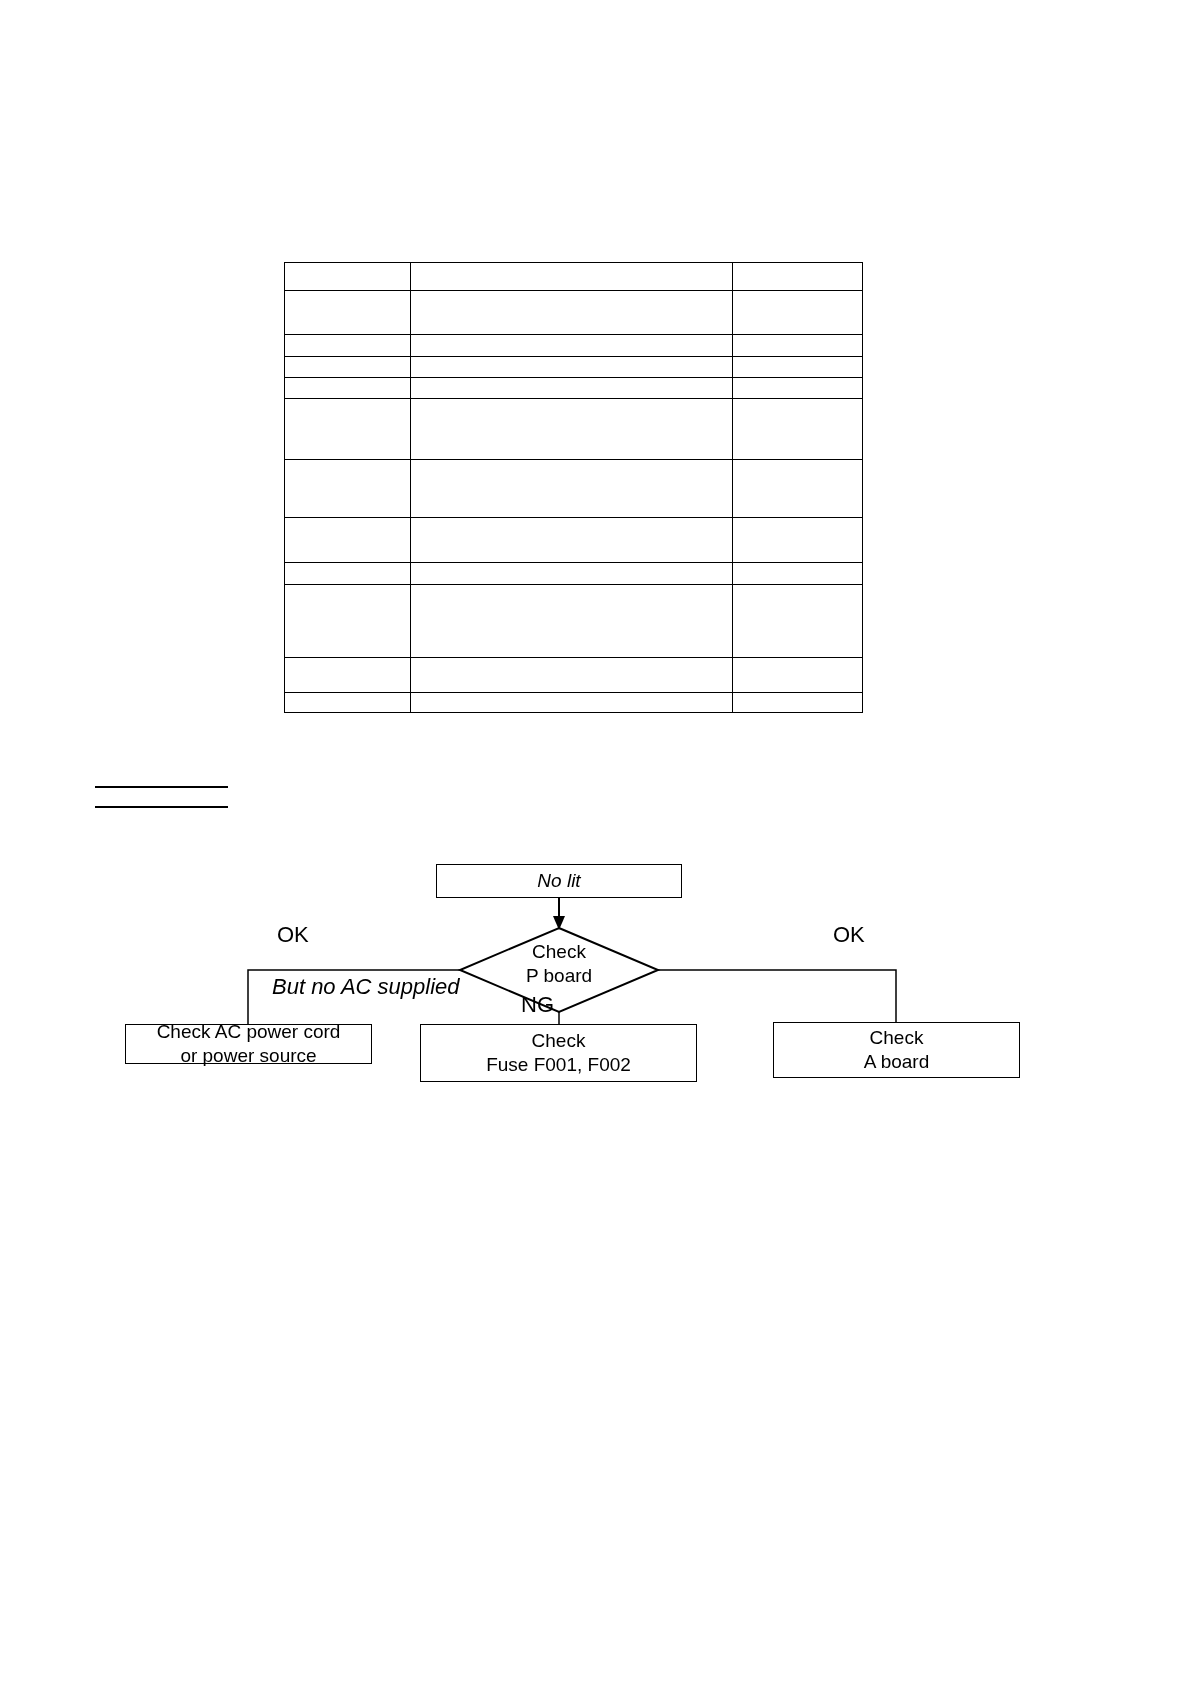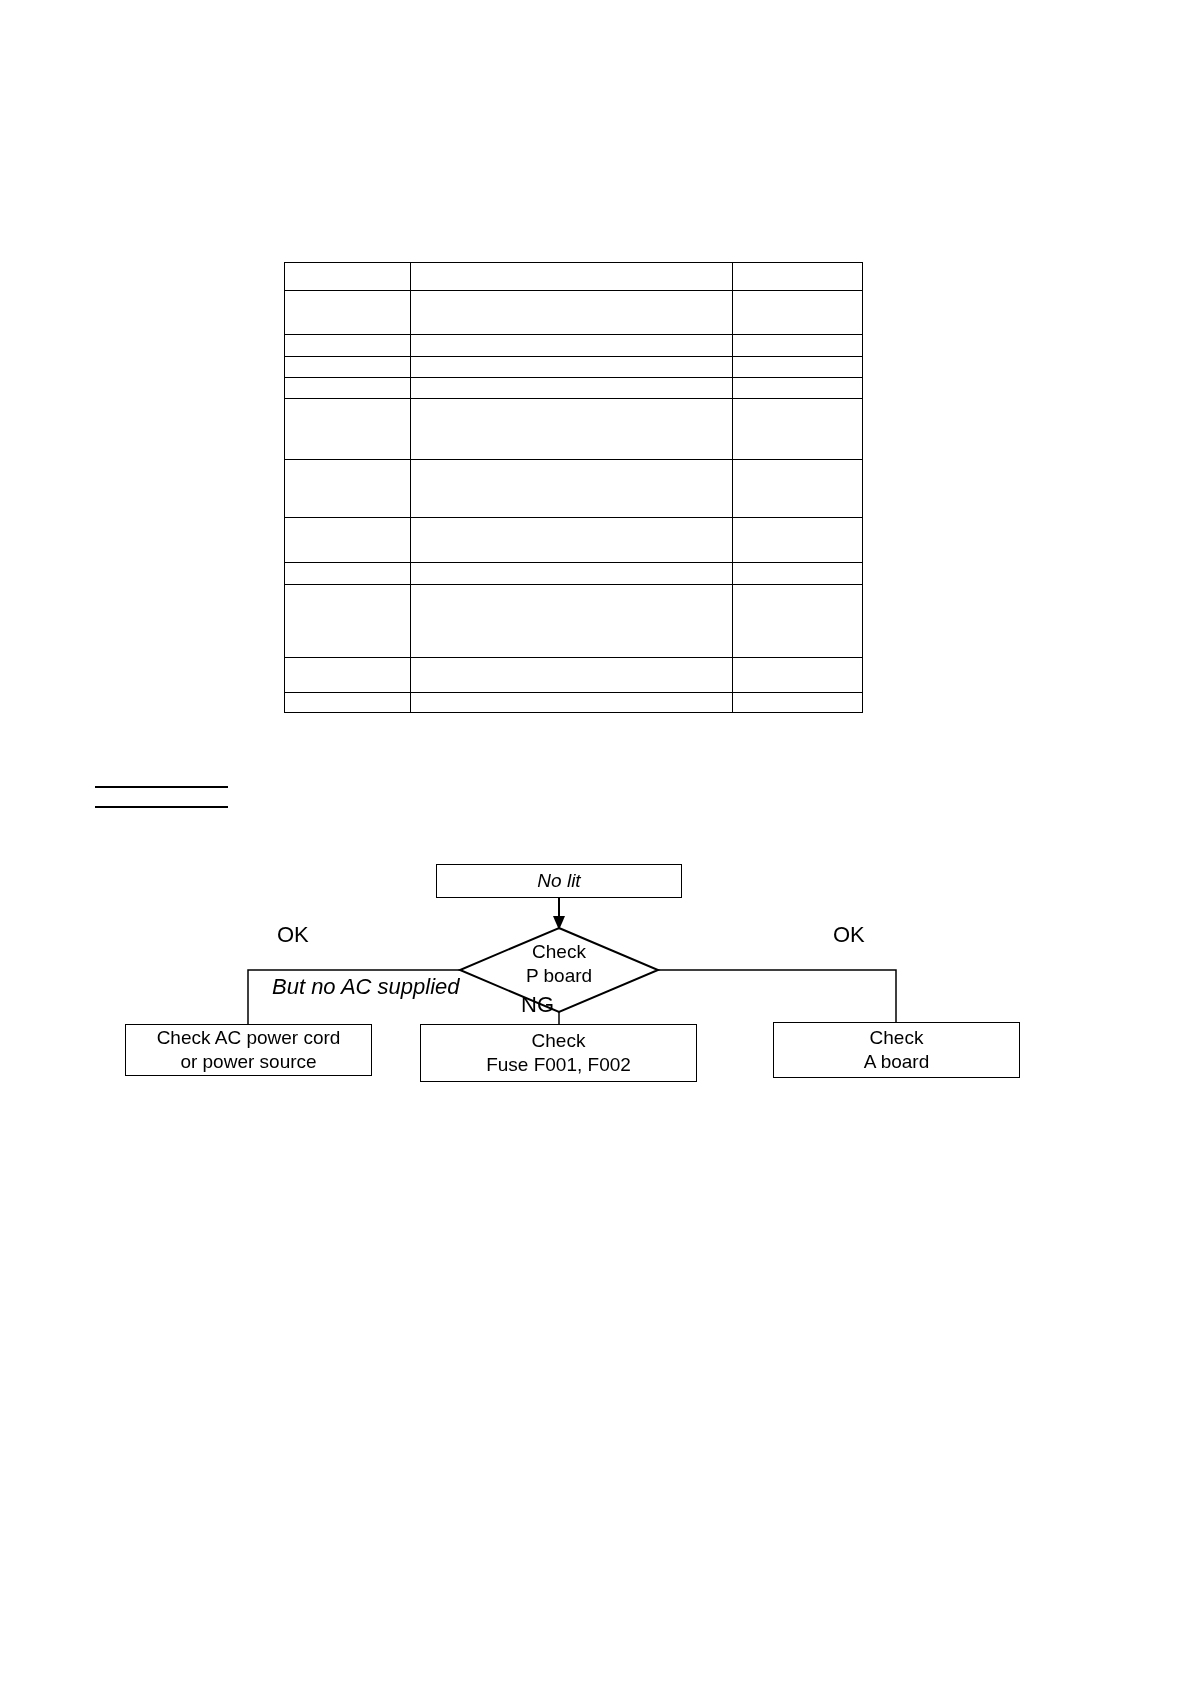--- a/index.html
+++ b/index.html
@@ -87,21 +87,21 @@
   .fc-svg {
     position: absolute;
     left: 0;
     top: 0;
     width: 1190px;
     height: 290px;
   }
 
   
   #box-start   { left: 436px; top: 24px;  width: 246px; height: 34px; font-style: italic; }
-  #box-ac      { left: 125px; top: 184px; width: 247px; height: 52px; }
+  #box-ac      { left: 125px; top: 184px; width: 247px; height: 40px; }
   #box-fuse    { left: 420px; top: 184px; width: 277px; height: 58px; }
   #box-aboard  { left: 773px; top: 182px; width: 247px; height: 56px; }
 
   #diamond-label { left: 497px; top: 100px; width: 124px; }
   #label-ok-left  { left: 277px; top: 82px; }
   #label-ok-right { left: 833px; top: 82px; }
   #label-ng       { left: 513px; top: 152px; margin-left: 8px; }
   #label-no-ac    { left: 272px; top: 134px; font-style: italic; }
 </style>
 </head>

